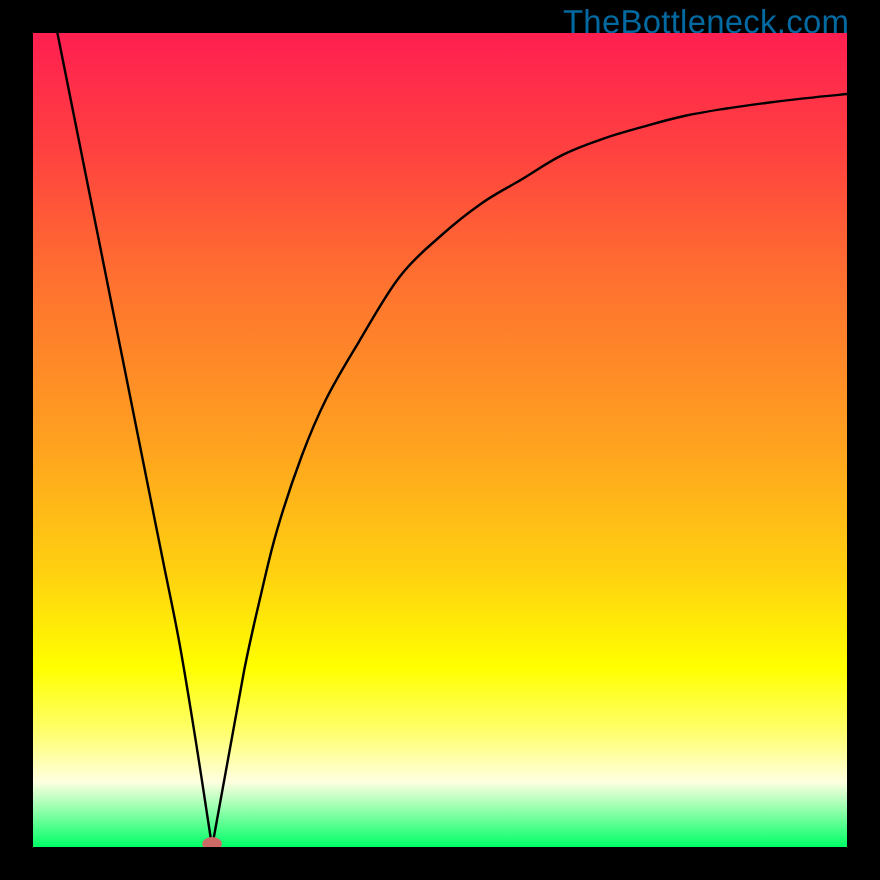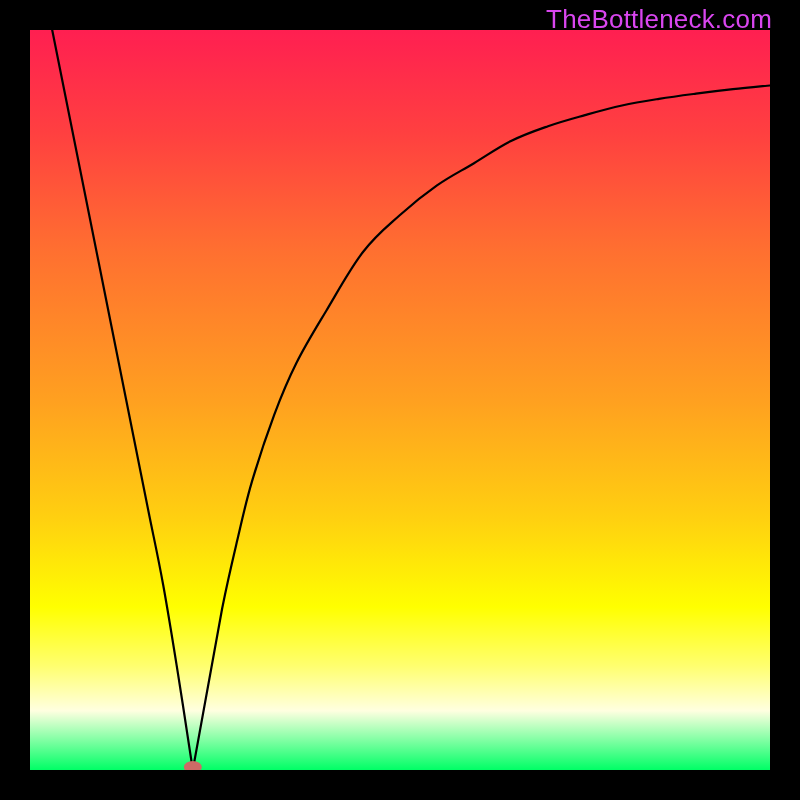--- a/index.html
+++ b/index.html
@@ -53,22 +53,22 @@
     stroke-linejoin: round;
   }
   .marker {
     fill: #cc6b66;
     stroke: none;
   }
   .attribution {
     position: absolute;
     top: 4px;
     right: 28px;
-    color: #d946ef;
-    font-size: 26px;
+    color: #0369a1;
+    font-size: 30px;
     letter-spacing: 0.2px;
   }
 </style>
 </head>
 <body>
 
 <div class="frame">
 
   <div class="attribution">TheBottleneck.com</div>
 

